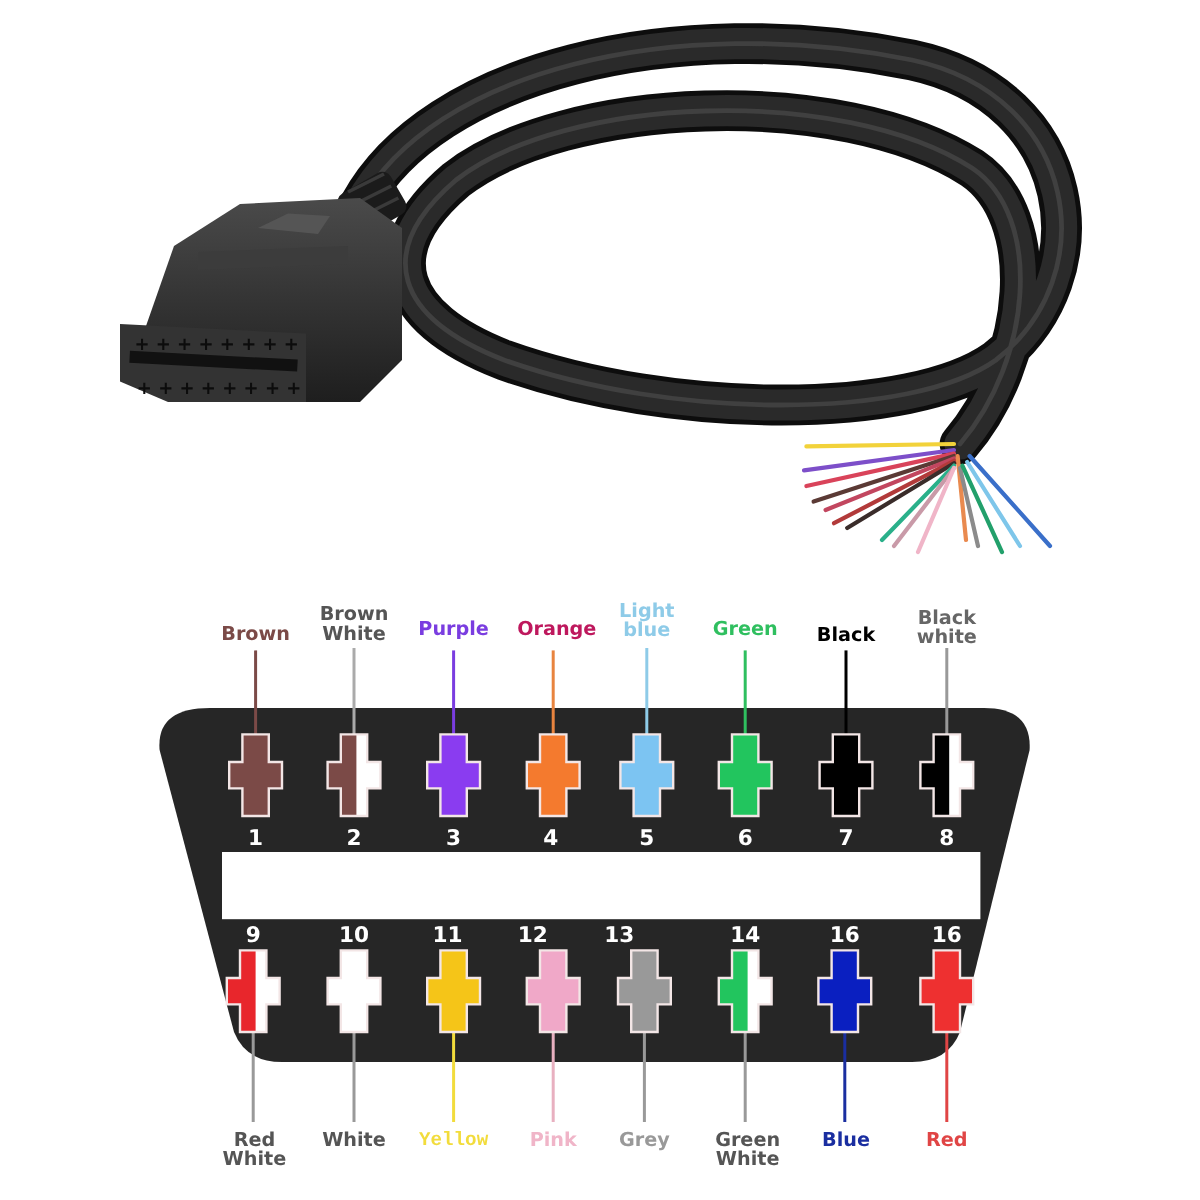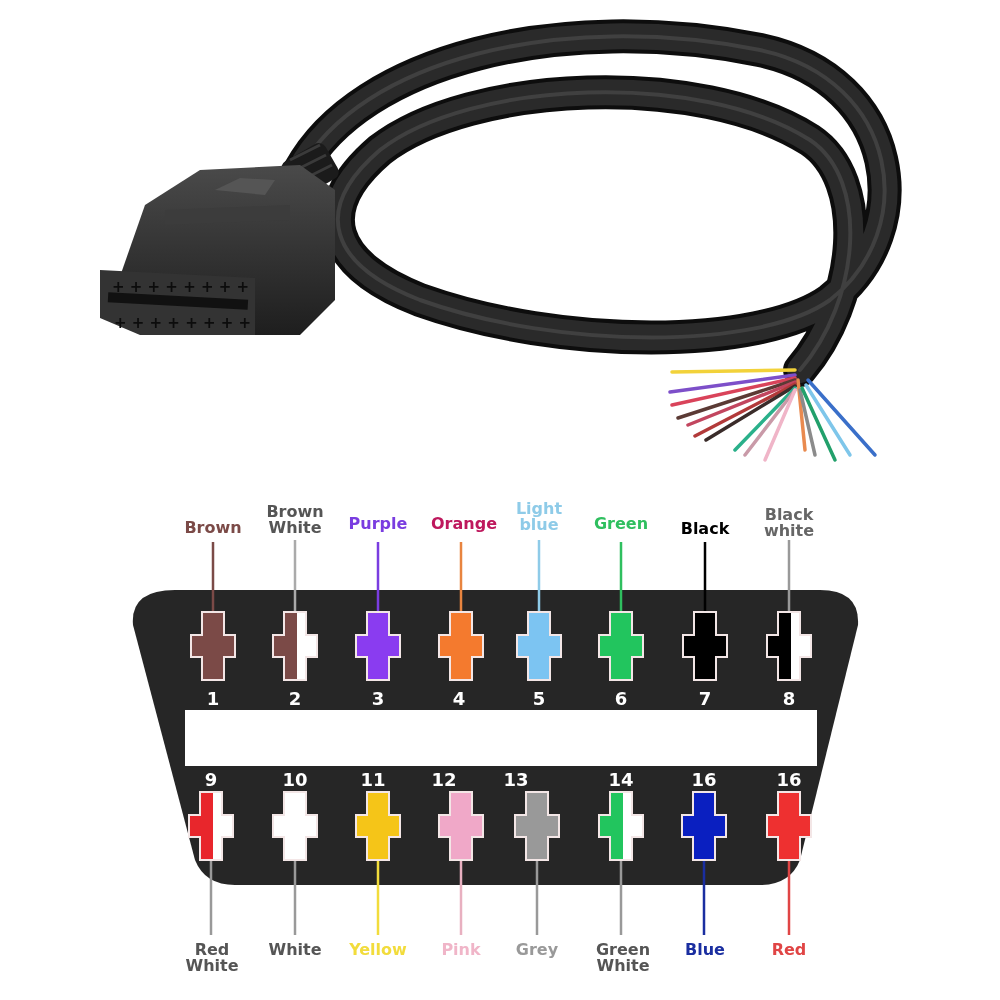--- a/index.html
+++ b/index.html
@@ -246,20 +246,20 @@
   <div class="pin-num" style="left:373px; top:769px">11</div>
   <div class="pin-num" style="left:444px; top:769px">12</div>
   <div class="pin-num" style="left:516px; top:769px">13</div>
   <div class="pin-num" style="left:621px; top:769px">14</div>
   <div class="pin-num" style="left:704px; top:769px">16</div>
   <div class="pin-num" style="left:789px; top:769px">16</div>
 
   <div class="label" style="left: 212px; top: 942px; color: rgb(85, 85, 85);">Red
 White</div>
   <div class="label" style="left: 295px; top: 942px; color: rgb(85, 85, 85);">White</div>
-  <div class="label" style="left: 378px; top: 942px; color: rgb(242, 220, 60);">Yellow</div>
+  <div class="label" style="left: 378px; top: 942px; color: rgb(242, 220, 60); font-family: Liberation Mono, monospace;">Yellow</div>
   <div class="label" style="left: 461px; top: 942px; color: rgb(240, 181, 200);">Pink</div>
   <div class="label" style="left: 537px; top: 942px; color: rgb(153, 153, 153);">Grey</div>
   <div class="label" style="left: 623px; top: 942px; color: rgb(85, 85, 85);">Green
 White</div>
   <div class="label" style="left: 705px; top: 942px; color: rgb(26, 46, 160);">Blue</div>
   <div class="label" style="left: 789px; top: 942px; color: rgb(224, 69, 69);">Red</div>
 </div>
 
 </body></html>

